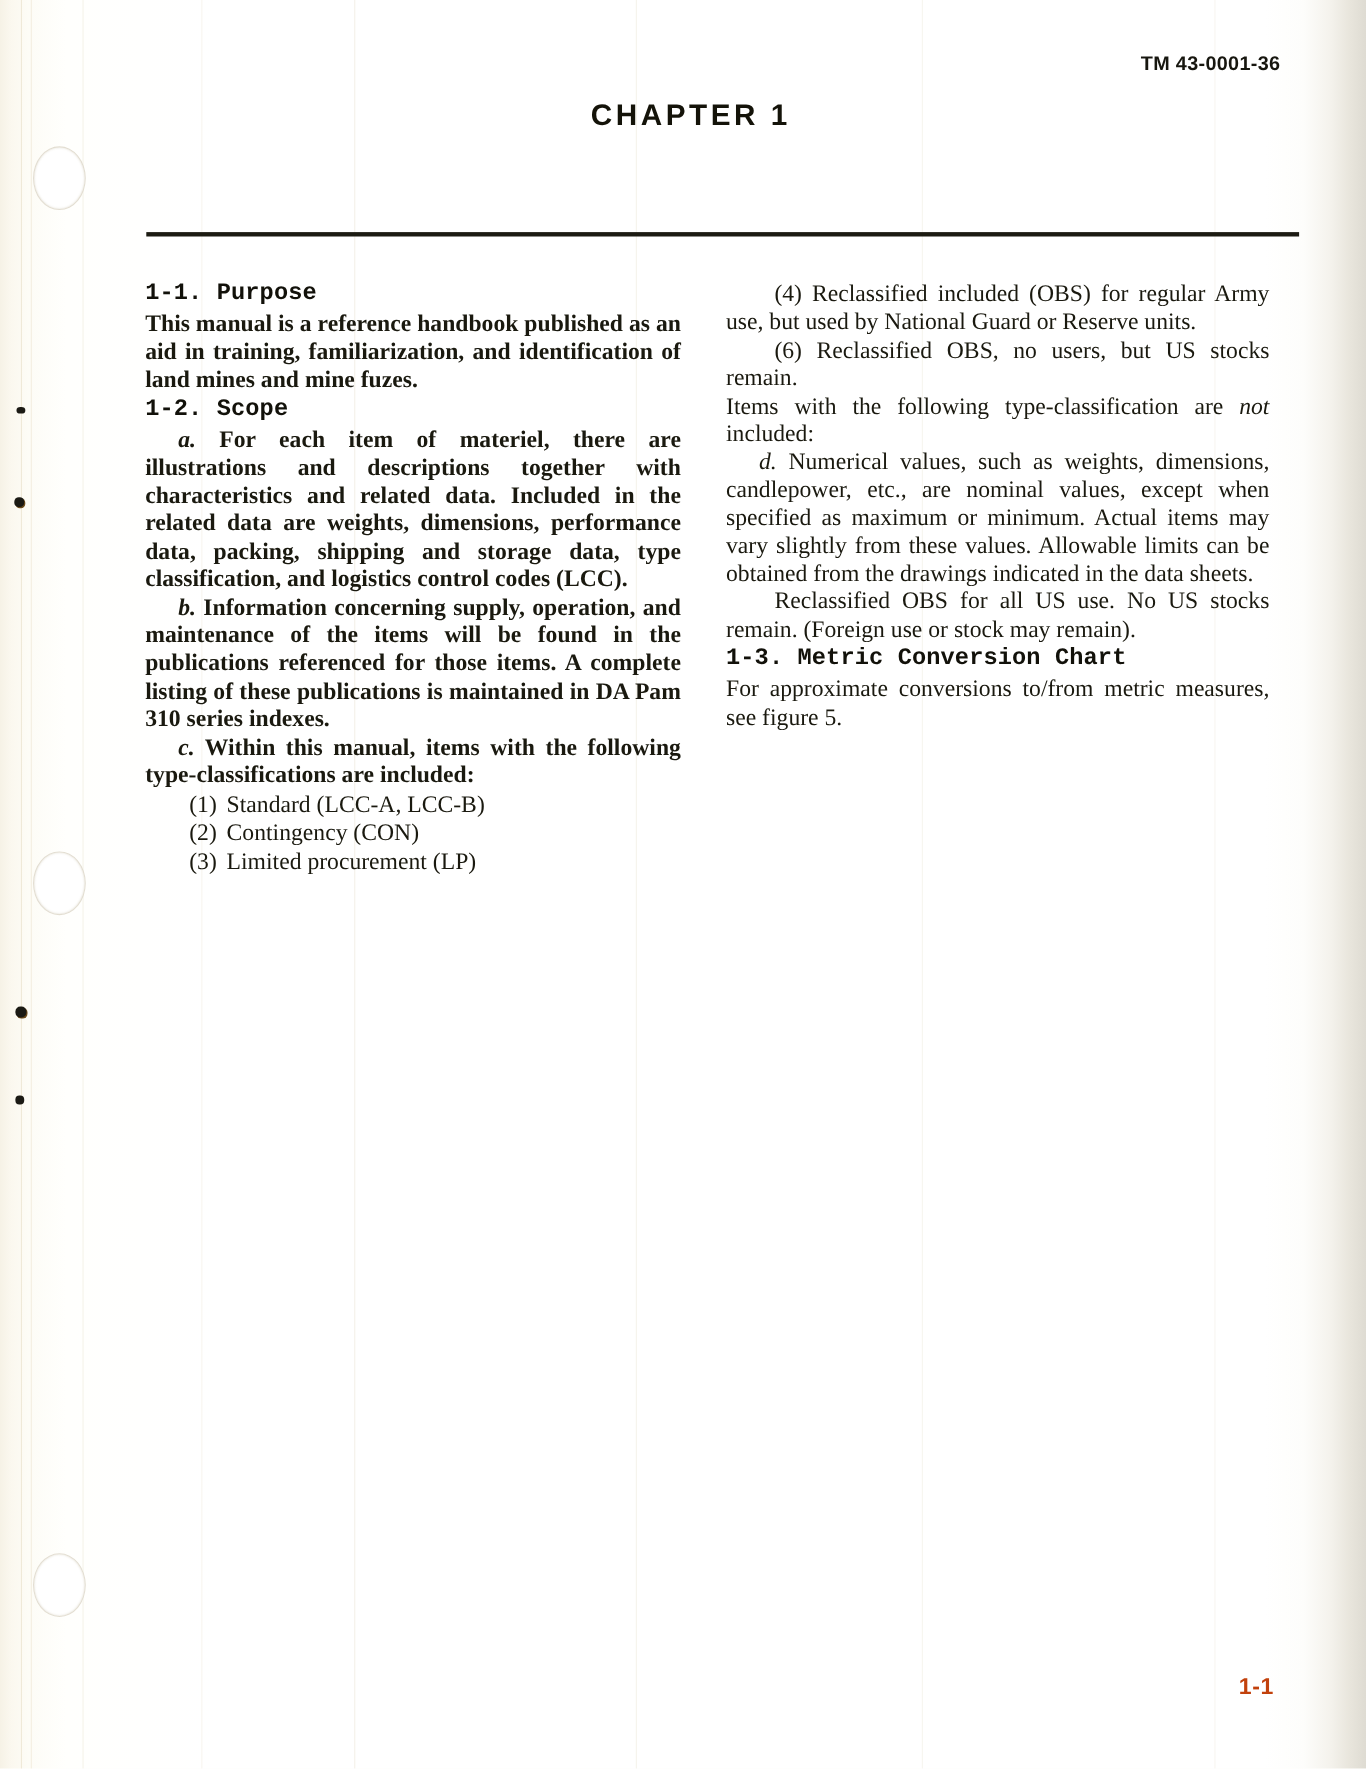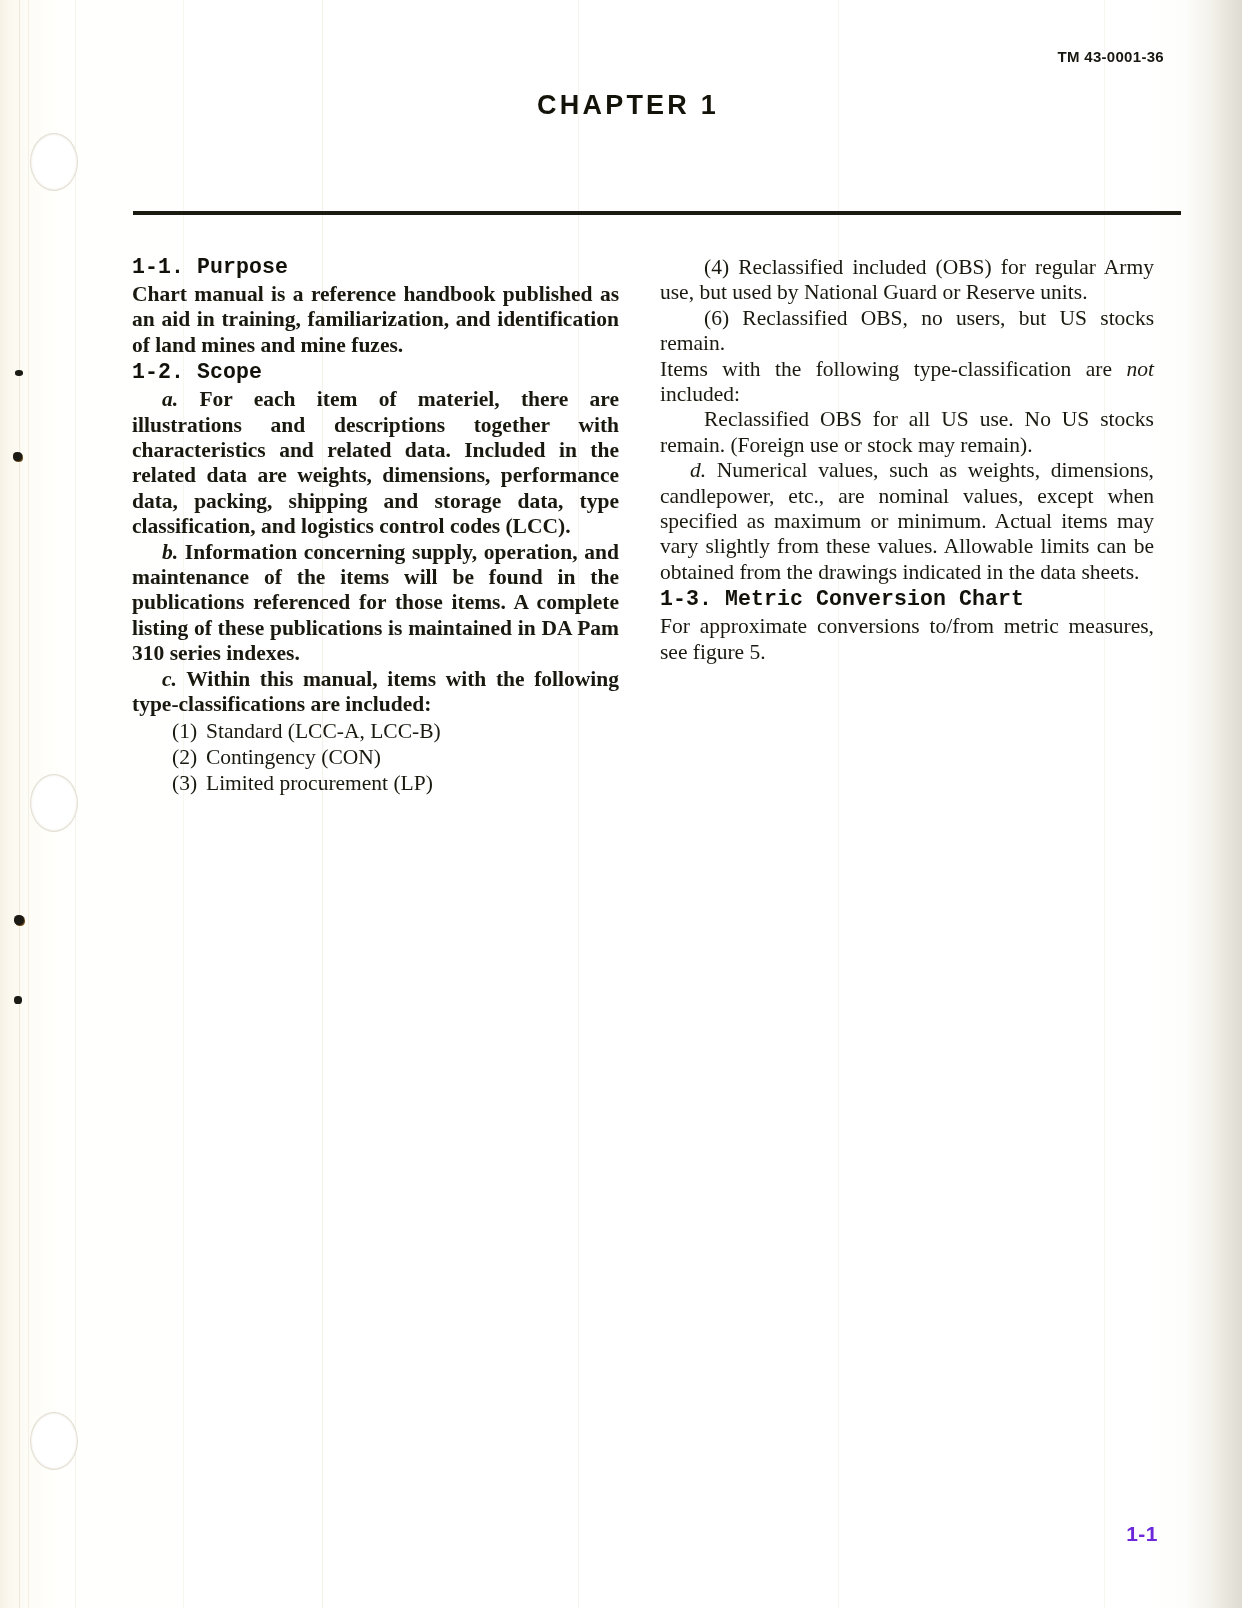--- a/index.html
+++ b/index.html
@@ -68,21 +68,21 @@
   .speck.p3 { left: 14px; top: 915px; width: 10px; height: 10px; box-shadow:1px 1px 0 #6a4a1c; }
   .speck.p4 { left: 14px; top: 996px; width: 8px;  height: 8px; }
 
   
   .doc-number {
     position: absolute;
     right: 78px;
     top: 48px;
     font-family: "Liberation Sans", sans-serif;
     font-weight: bold;
-    font-size: 15px;
+    font-size: 18px;
     letter-spacing: 0.3px;
     color: #17160f;
   }
 
   .chapter-title,
   .chapter-subtitle {
     position: absolute;
     left: 0;
     width: 1200px;
     text-align: center;
@@ -167,21 +167,21 @@
   ul.typelist li .num { display: inline-block; min-width: 34px; }
 
   .page-number {
     position: absolute;
     right: 84px;
     bottom: 62px;
     font-family: "Liberation Sans", sans-serif;
     font-weight: bold;
     font-size: 21px;
     letter-spacing: 0.5px;
-    color: #6d28d9;
+    color: #c2410c;
   }
 </style>
 </head>
 <body>
 
 <div class="page">
 
   <div class="paper-tint"></div>
   <div class="scanline s1"></div>
   <div class="scanline s2"></div>
@@ -207,21 +207,21 @@
 
 
   <div class="rule"></div>
 
   <div class="columns">
 
     <div class="col col-left">
 
       <div class="sec-head">1-1. Purpose</div>
 
-      <p class="body">Chart manual is a reference handbook published as an aid in training, familiarization, and identification of land mines and mine fuzes.</p>
+      <p class="body">This manual is a reference handbook published as an aid in training, familiarization, and identification of land mines and mine fuzes.</p>
 
       <div class="sec-head spaced">1-2. Scope</div>
 
       <p class="body indent"><em class="italic">a.</em> <span>For each item of materiel, there are illustrations and descriptions together with characteristics and related data. Included in the related data are weights, dimensions, performance data, packing, shipping and storage data, type classification, and logistics control codes (LCC).</span></p>
 
       <p class="body indent"><em class="italic">b.</em> <span>Information concerning supply, operation, and maintenance of the items will be found in the publications referenced for those items. A complete listing of these publications is maintained in DA Pam 310 series indexes.</span></p>
 
       <p class="body indent"><em class="italic">c.</em> <span>Within this manual, items with the following type-classifications are included:</span></p>
 
       <ul class="typelist">
@@ -234,24 +234,24 @@
 
     <div class="col col-right">
 
       <p class="body indent-lg"><span>(4)</span> <span>Reclassified included (OBS) for regular Army use, but used by National Guard or Reserve units.</span></p>
 
 
       <p class="body indent-lg"><span>(6)</span> <span>Reclassified OBS, no users, but US stocks remain.</span></p>
 
       <p class="body"><span>Items with the following type-classification are</span> <em class="italic">not</em><span> included:</span></p>
 
+      <p class="body indent"><em class="italic">d.</em> <span>Numerical values, such as weights, dimensions, candlepower, etc., are nominal values, except when specified as maximum or minimum. Actual items may vary slightly from these values. Allowable limits can be obtained from the drawings indicated in the data sheets.</span></p>
+
       <p class="body indent-lg">Reclassified OBS for all US use. No US stocks remain. (Foreign use or stock may remain).</p>
 
-      <p class="body indent"><em class="italic">d.</em> <span>Numerical values, such as weights, dimensions, candlepower, etc., are nominal values, except when specified as maximum or minimum. Actual items may vary slightly from these values. Allowable limits can be obtained from the drawings indicated in the data sheets.</span></p>
-
       <div class="sec-head spaced">1-3. Metric Conversion Chart</div>
 
       <p class="body">For approximate conversions to/from metric measures, see figure 5.</p>
 
     </div>
 
   </div>
 
   <div class="page-number">1-1</div>
 

